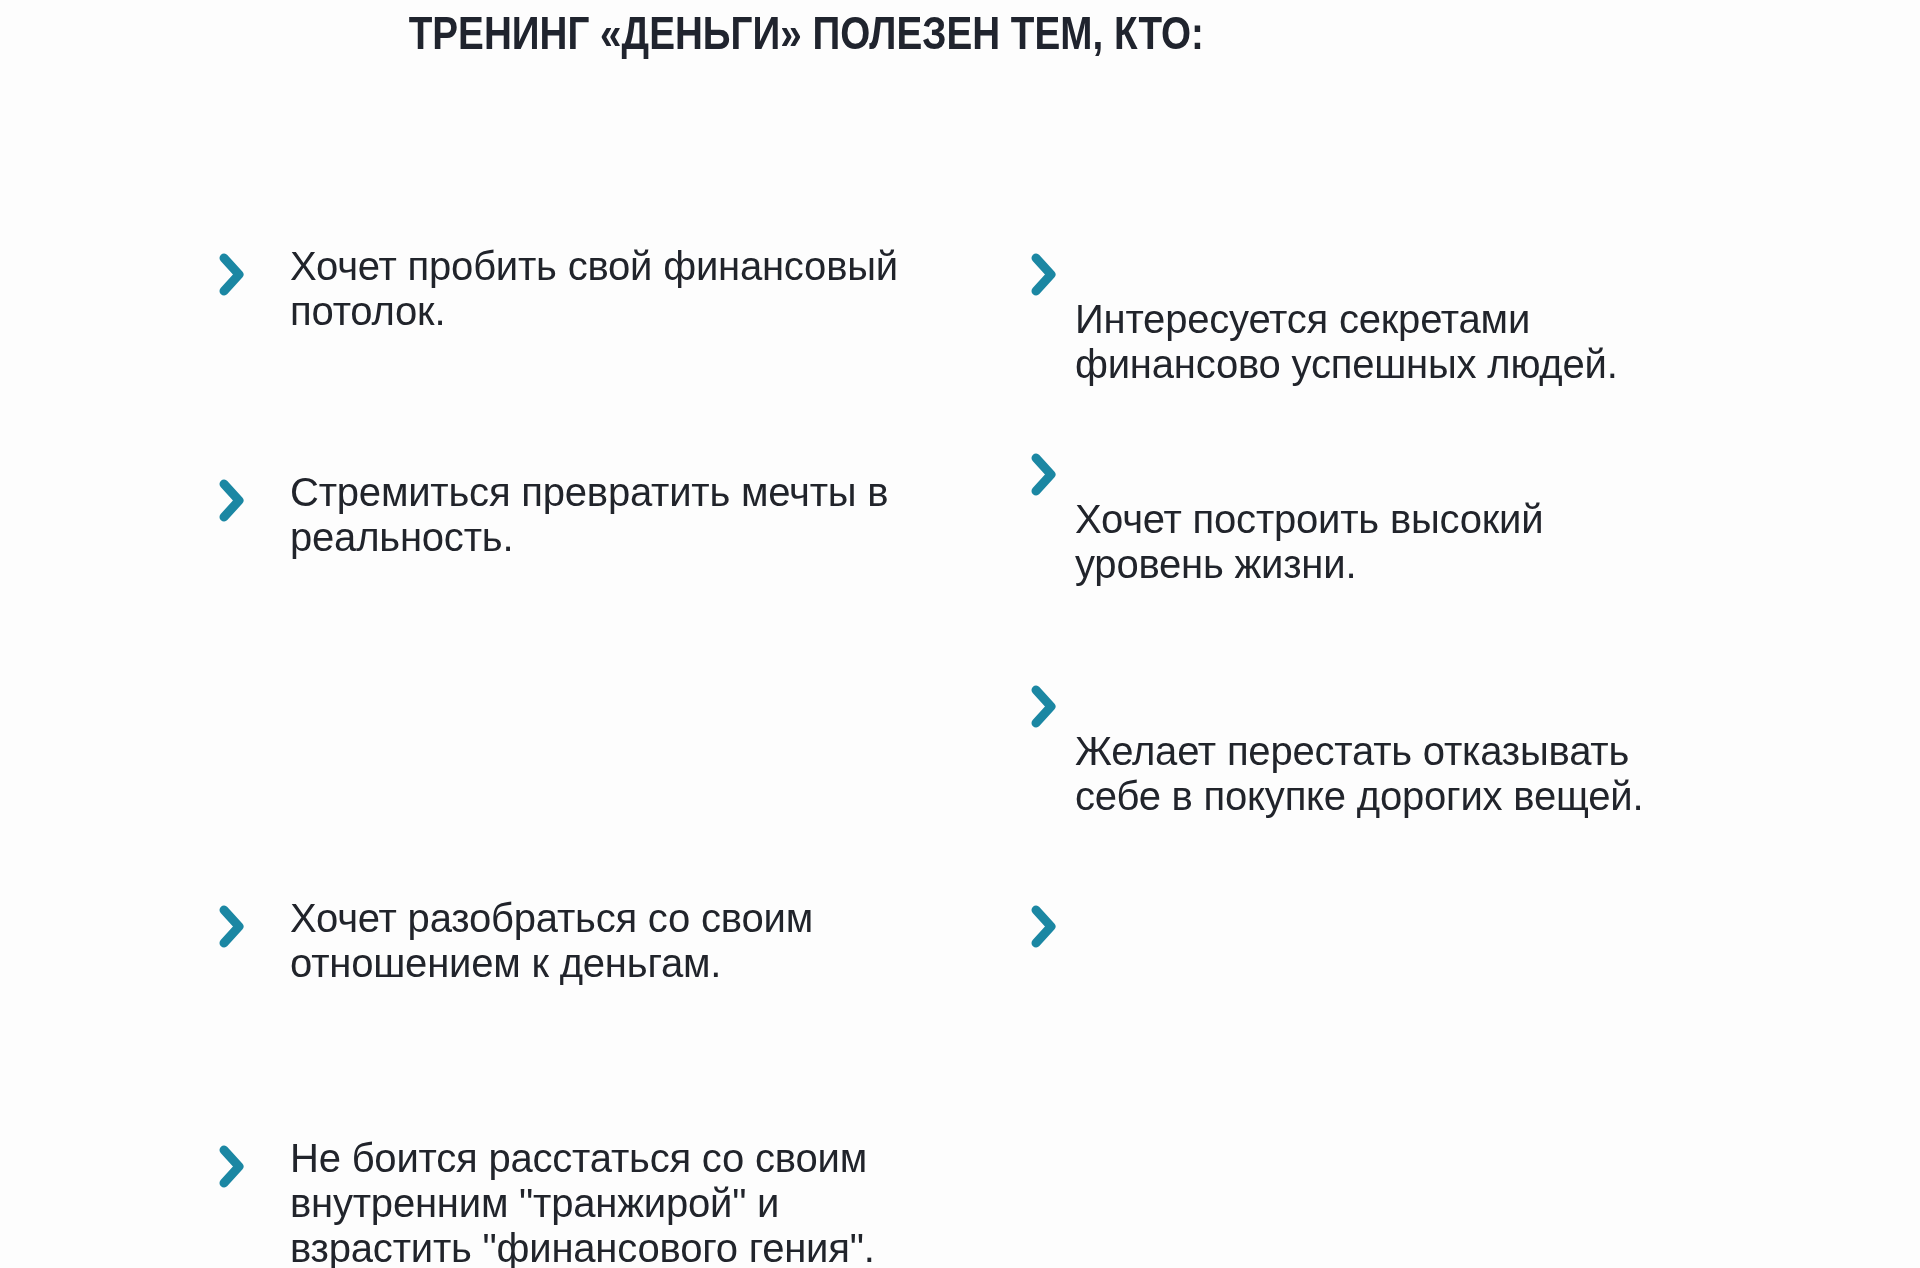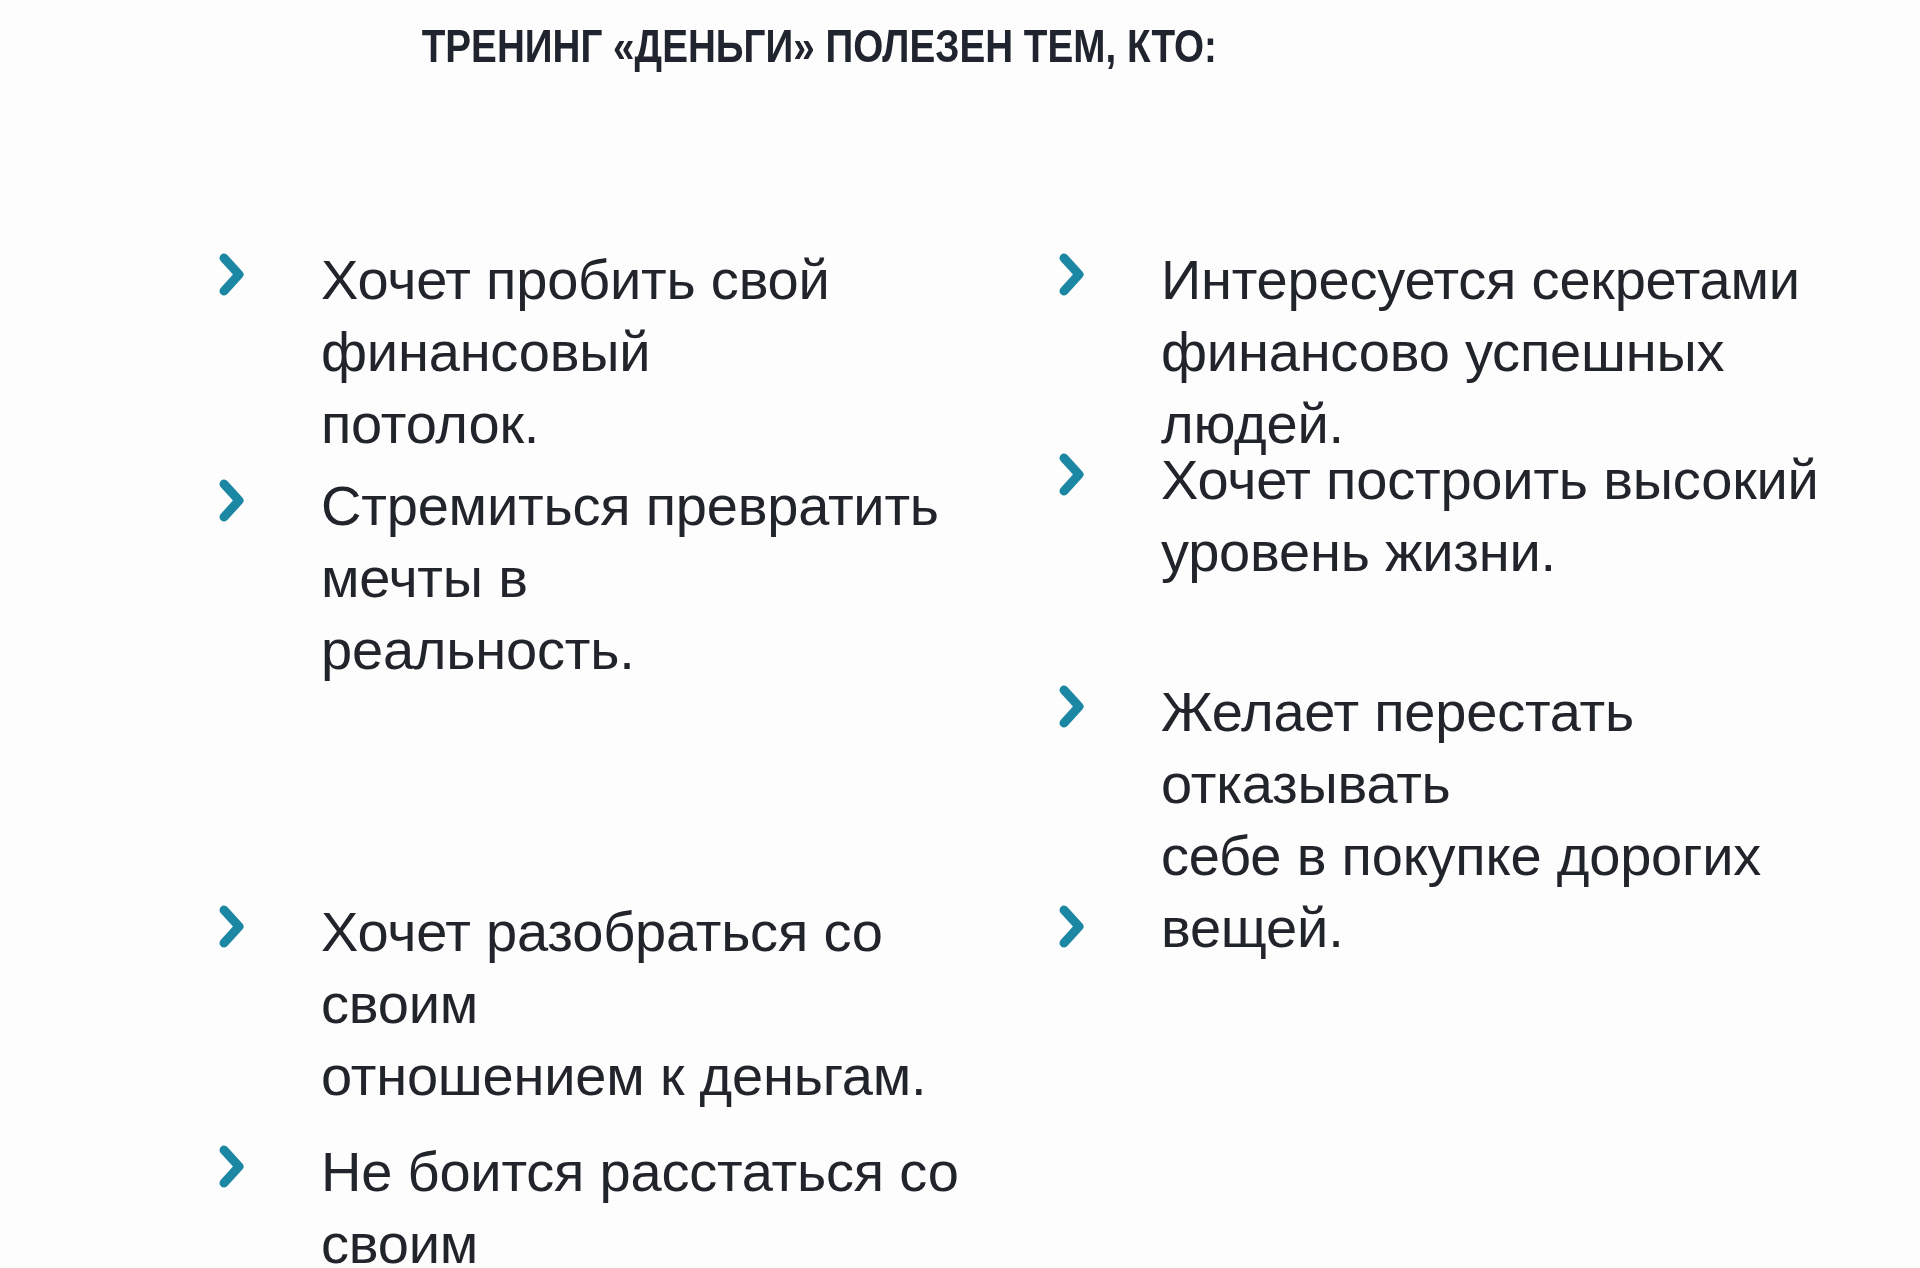--- a/index.html
+++ b/index.html
@@ -17,51 +17,51 @@
   .page-title {
     position: absolute;
     top: 6px;
     left: 0;
     width: 1612px;
     text-align: center;
     font-size: 46px;
     font-weight: bold;
     letter-spacing: 0px;
     color: var(--title, #20242e);
-    margin: 13px;
+    margin: 0;
   }
   .page-title .squeeze {
     display: inline-block;
     transform: scaleX(0.84);
     transform-origin: 50% 50%;
     white-space: nowrap;
   }
   .benefit-item {
     position: absolute;
     display: flex;
     align-items: flex-start;
   }
   .chevron {
     flex: 0 0 auto;
     margin-top: 8px;
     color: var(--accent, #1b87a3);
   }
   .benefit-text {
     display: block;
-    margin-left: 76px; 
+    margin-left: 45px; 
     width: 720px;
-    font-size: 56px;
-    line-height: 72px;
+    font-size: 40px;
+    line-height: 45px;
     letter-spacing: -0.2px;
     color: var(--text, #21242b);
     white-space: pre-line;
   }
   
   .col-left  { left: 218px; }
-  .col-right { left: 1058px; }
+  .col-right { left: 1030px; flex-direction: column; }
 </style>
 </head>
 <body>
 
 <h1 class="page-title"><span class="squeeze">ТРЕНИНГ «ДЕНЬГИ» ПОЛЕЗЕН ТЕМ, КТО:</span></h1>
 
 <div class="benefit-item col-left" style="top:244px">
   <svg class="chevron" width="27" height="45" viewBox="0 0 27 45" fill="none" xmlns="http://www.w3.org/2000/svg">
       <polyline points="6,6 21,22.5 6,39" stroke="currentColor" stroke-width="9" stroke-linecap="round" stroke-linejoin="round"></polyline>
     </svg>

